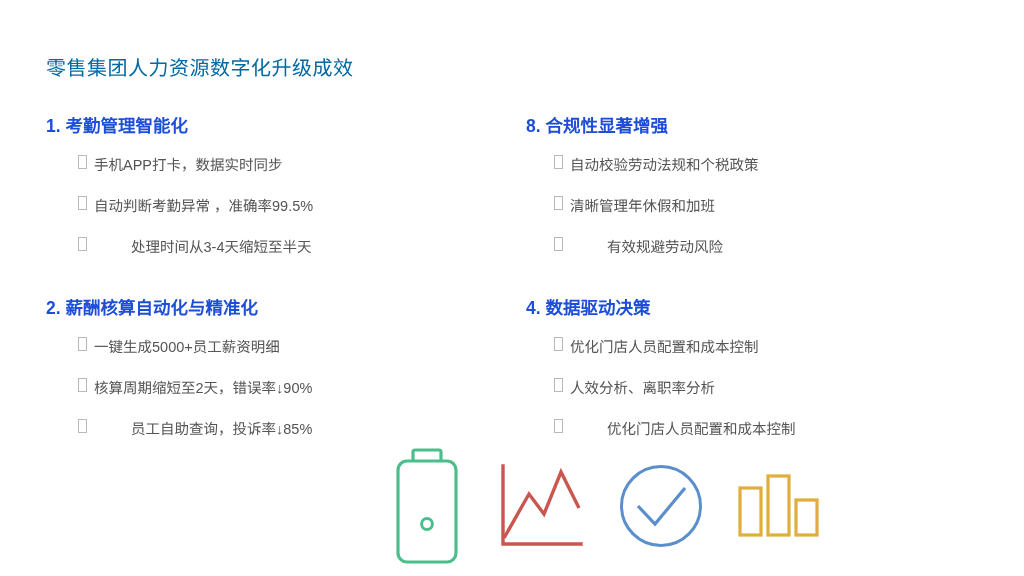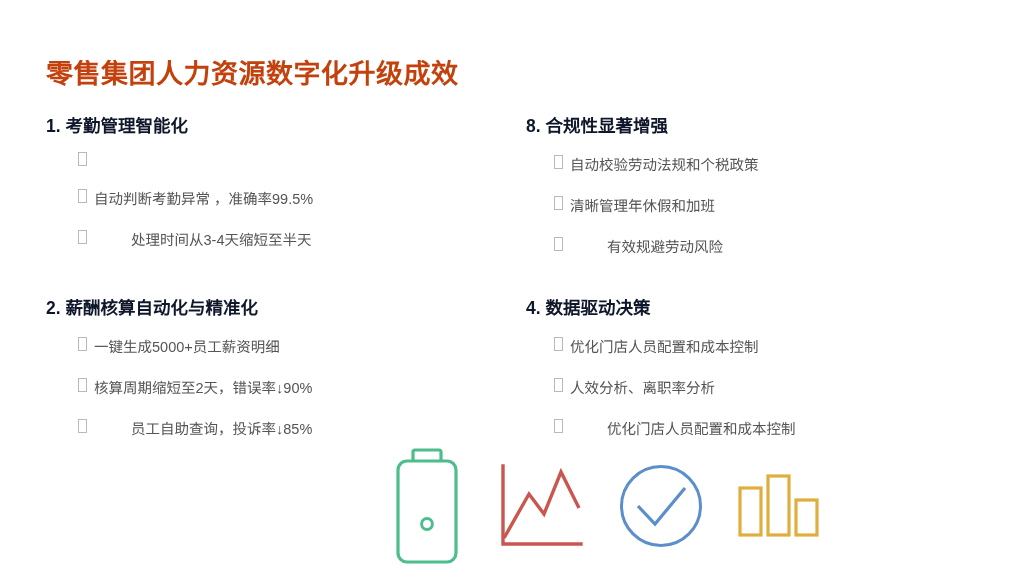--- a/index.html
+++ b/index.html
@@ -18,23 +18,23 @@
     position: absolute;
     inset: 0;
     background: #ffffff;
   }
 
   
   .slide-title {
     position: absolute;
     left: 46px;
     top: 52px;
-    font-size: 27px;
-    font-weight: bold;
-    color: #c2410c;
+    font-size: 20px;
+    font-weight: normal;
+    color: #0369a1;
     letter-spacing: 0.5px;
     white-space: nowrap;
   }
 
   
   .body-grid {
     position: absolute;
     left: 46px;
     top: 112px;
     width: 932px;
@@ -45,21 +45,21 @@
   }
   .section {
     padding: 0;
   }
   .section.row2 {
     margin-top: 38px;
   }
   .section-heading {
     font-size: 17.5px;
     font-weight: bold;
-    color: #0f172a;
+    color: #1d4ed8;
     margin: 0 0 16px 0;
     white-space: nowrap;
   }
   .bullets {
     list-style: none;
     margin: 0;
     padding: 0;
   }
   .bullet {
     display: flex;
@@ -113,20 +113,21 @@
 
   <div class="slide-title">零售集团人力资源数字化升级成效</div>
 
   <div class="body-grid">
 
     <div class="section col-left">
       <div class="section-heading">1. 考勤管理智能化</div>
       <ul class="bullets">
         <li class="bullet">
           <span class="bullet-marker"></span>
+          <span class="bullet-text">手机APP打卡，数据实时同步</span>
         </li>
         <li class="bullet">
           <span class="bullet-marker"></span>
           <span class="bullet-text">自动判断考勤异常 ，准确率99.5%</span>
         </li>
         <li class="bullet">
           <span class="bullet-marker"></span>
           <span class="bullet-text">处理时间从3-4天缩短至半天</span>
         </li>
       </ul>

